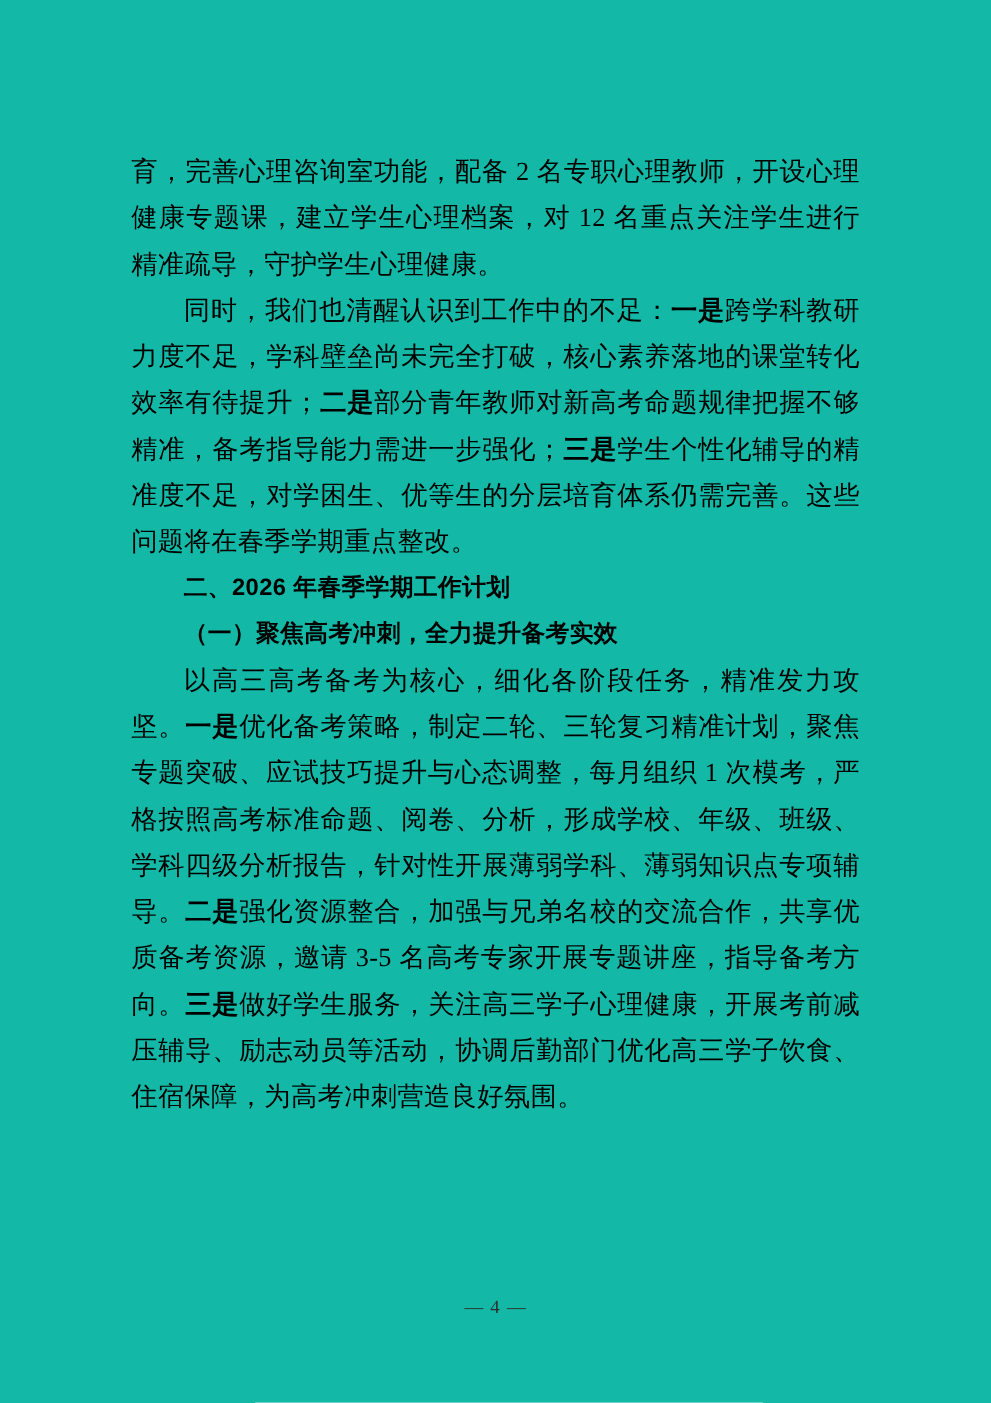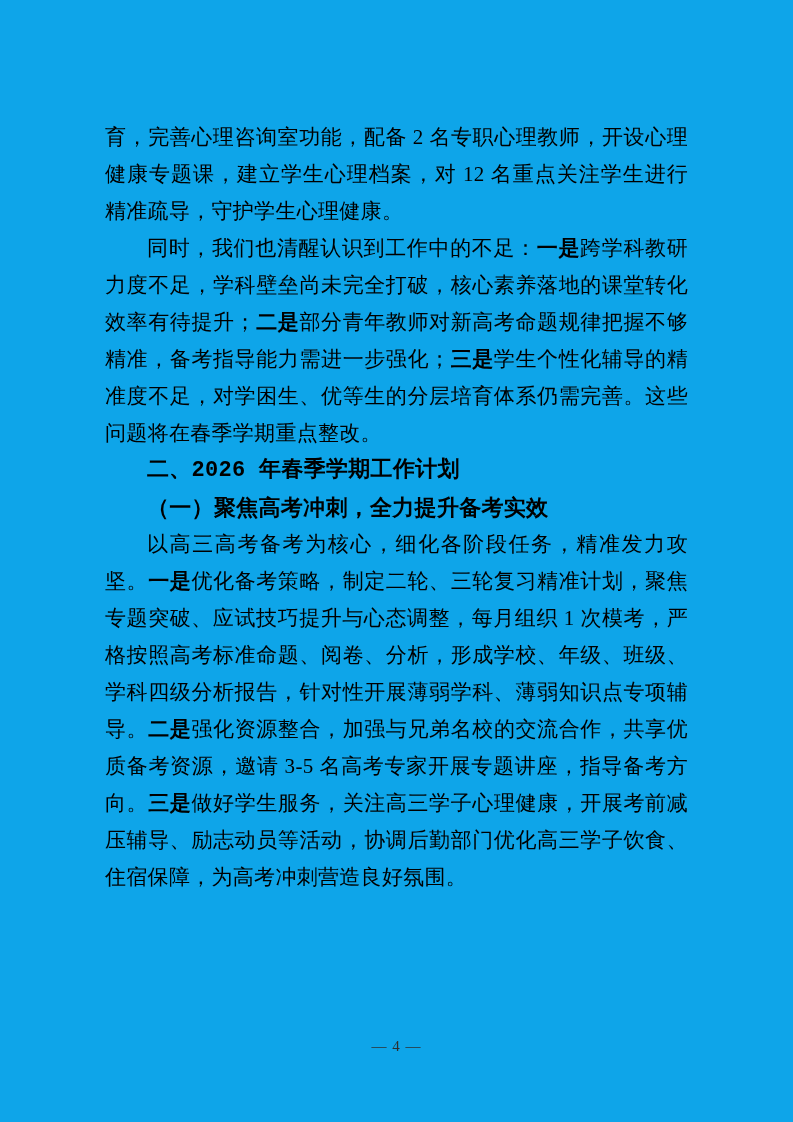--- a/index.html
+++ b/index.html
@@ -11,44 +11,44 @@
     width: 793px;
     height: 1122px;
     position: relative;
     font-family: "Liberation Serif", "DejaVu Serif", serif;
     color: #000000;
     overflow: hidden;
   }
   .page {
     position: absolute;
     inset: 0;
-    background: #0ea5e9;
+    background: #14b8a6;
   }
   .textblock {
     position: absolute;
     left: 105px;
     top: 119px;
     width: 583px;
   }
   p.para {
     margin: 0;
     font-size: 21px;
     line-height: 37px;
     text-align: justify;
     letter-spacing: 0.3px;
   }
   p.indent { text-indent: 42px; }
   p.sec {
-    font-family: Liberation Mono, monospace;
+    font-family: Liberation Sans, sans-serif;
     font-weight: 700;
-    font-size: 22px;
+    font-size: 19px;
   }
   p.sub {
     font-weight: 700;
-    font-size: 22px;
+    font-size: 19px;
   }
   span.b { font-weight: 700; }
   .footer {
     position: absolute;
     top: 1036px;
     left: 0;
     width: 793px;
     text-align: center;
     font-size: 15px;
     line-height: 20px;

